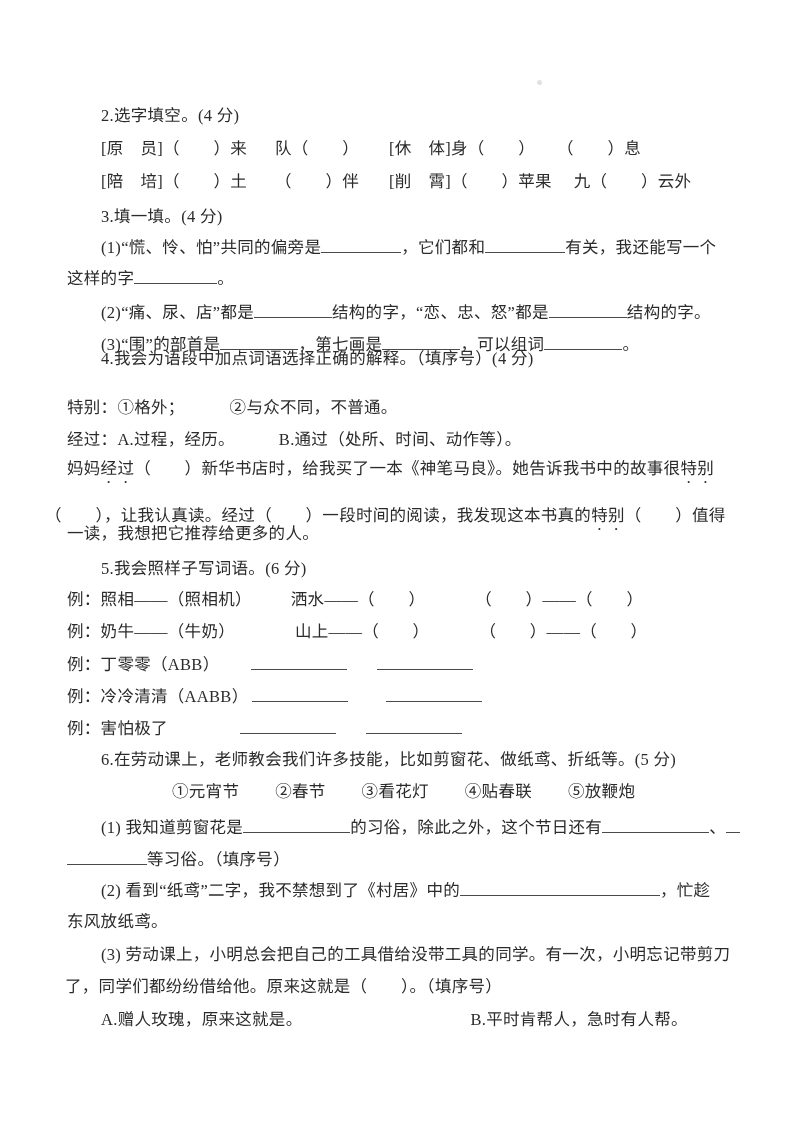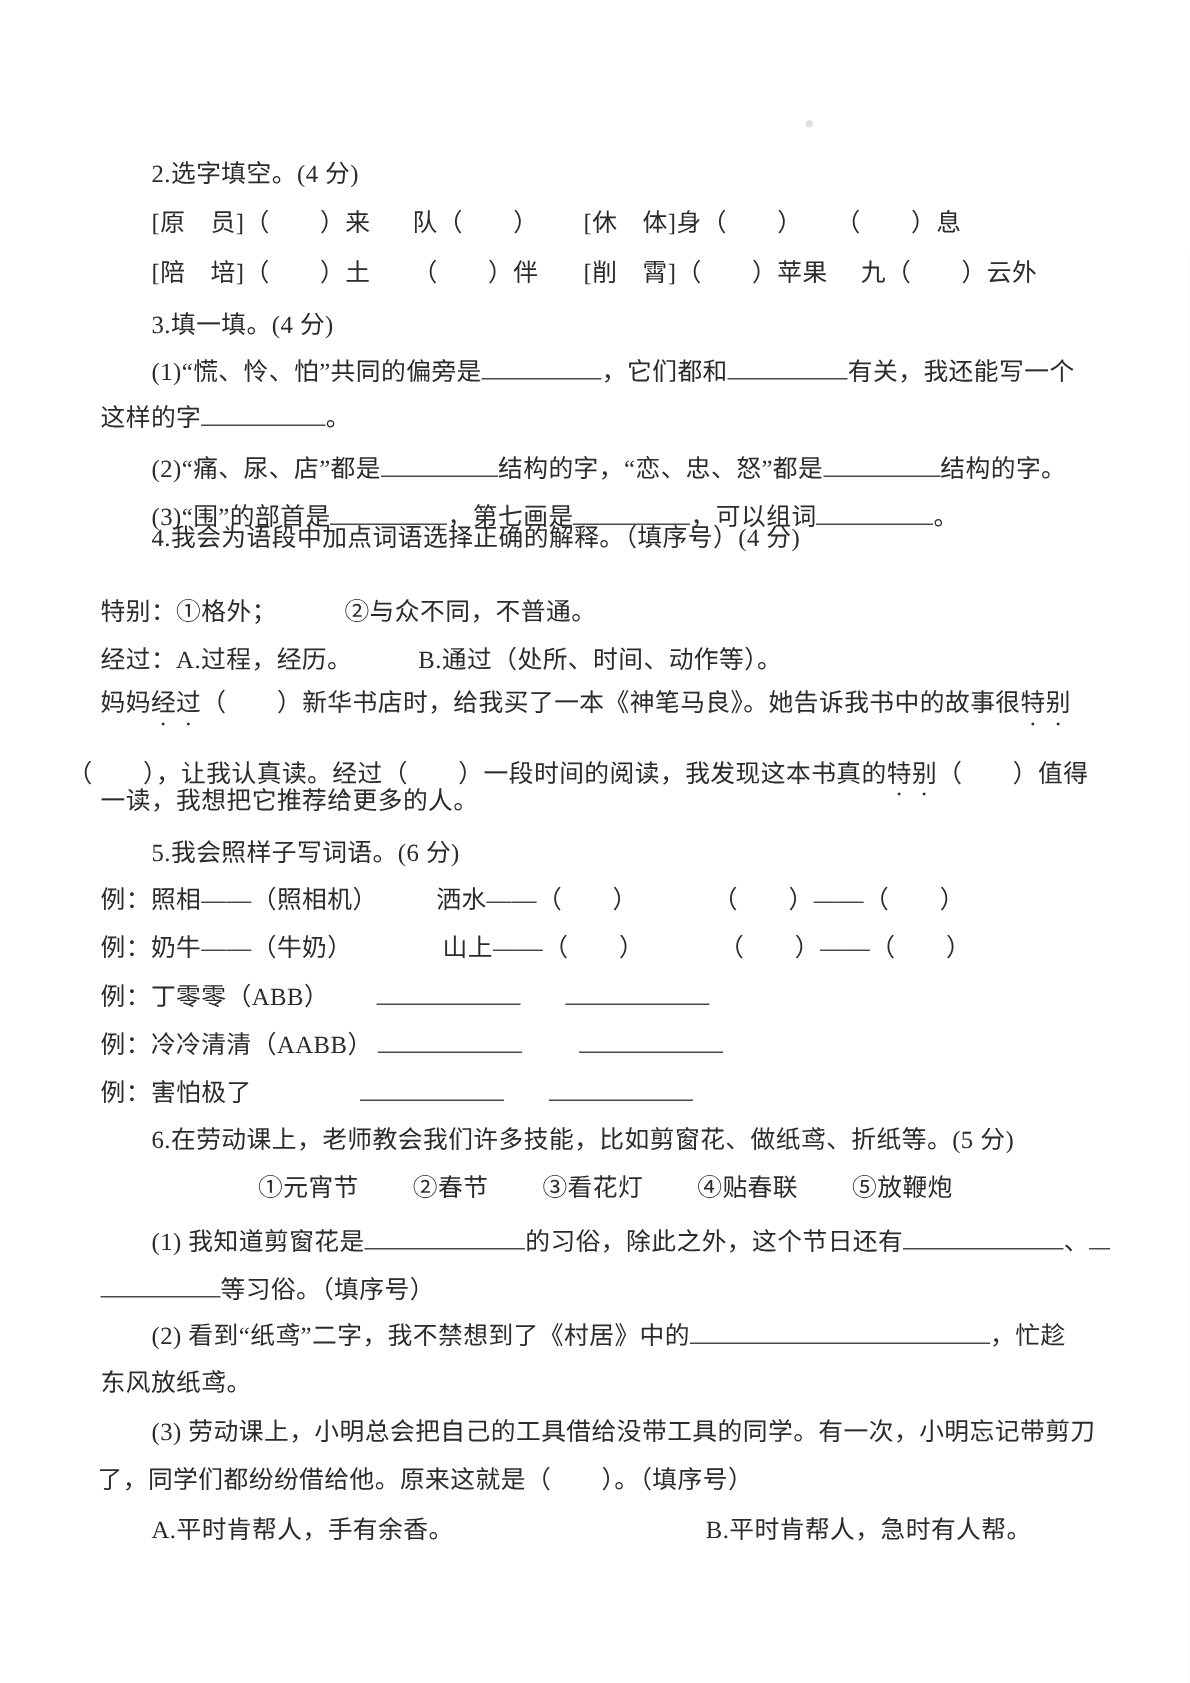--- a/index.html
+++ b/index.html
@@ -80,15 +80,15 @@
       <div class="line" style="top: 684px; left: 67px;"><span>例：冷冷清清（AABB）</span><span class="gap" style="width: 4px;"></span><span class="blank" style="width: 96px; border-bottom-color: rgb(74, 74, 74);"></span><span class="gap" style="width: 38px;"></span><span class="blank" style="width: 96px; border-bottom-color: rgb(74, 74, 74);"></span></div>
       <div class="line" style="top: 716px; left: 67px;"><span>例：害怕极了</span><span class="gap" style="width: 72px;"></span><span class="blank" style="width: 96px; border-bottom-color: rgb(74, 74, 74);"></span><span class="gap" style="width: 30px;"></span><span class="blank" style="width: 96px; border-bottom-color: rgb(74, 74, 74);"></span></div>
       <div class="line" style="top: 748px; left: 101px;"><span>6.在劳动课上，老师教会我们许多技能，比如剪窗花、做纸鸢、折纸等。(5 分)</span></div>
       <div class="line" style="top: 780px; left: 67px;"><span class="gap" style="width: 105px;"></span><span>①元宵节</span><span class="gap" style="width: 36px;"></span><span>②春节</span><span class="gap" style="width: 36px;"></span><span>③看花灯</span><span class="gap" style="width: 36px;"></span><span>④贴春联</span><span class="gap" style="width: 36px;"></span><span>⑤放鞭炮</span></div>
       <div class="line" style="top: 815px; left: 101px;"><span>(1) 我知道剪窗花是</span><span class="blank" style="width: 107px; border-bottom-color: rgb(74, 74, 74);"></span><span>的习俗，除此之外，这个节日还有</span><span class="blank" style="width: 107px; border-bottom-color: rgb(74, 74, 74);"></span><span>、</span><span class="blank" style="width: 14px; border-bottom-color: rgb(74, 74, 74);"></span></div>
       <div class="line" style="top: 847px; left: 67px;"><span class="blank" style="width: 80px; border-bottom-color: rgb(74, 74, 74);"></span><span>等习俗。（填序号）</span></div>
       <div class="line" style="top: 878px; left: 101px;"><span>(2) 看到“纸鸢”二字，我不禁想到了《村居》中的</span><span class="blank" style="width: 200px; border-bottom-color: rgb(74, 74, 74);"></span><span>，忙趁</span></div>
       <div class="line" style="top: 910px; left: 67px;"><span>东风放纸鸢。</span></div>
       <div class="line" style="top: 943px; left: 101px;"><span>(3) 劳动课上，小明总会把自己的工具借给没带工具的同学。有一次，小明忘记带剪刀</span></div>
       <div class="line" style="top: 975px; left: 65px;"><span>了，同学们都纷纷借给他。原来这就是（　　）。（填序号）</span></div>
-      <div class="line" style="top: 1008px; left: 101px;"><span>A.平时肯帮人，手有余香。</span><span class="gap" style="width: 168px;"></span><span>B.平时肯帮人，急时有人帮。</span></div>
+      <div class="line" style="top: 1008px; left: 101px;"><span>A.赠人玫瑰，原来这就是。</span><span class="gap" style="width: 168px;"></span><span>B.平时肯帮人，急时有人帮。</span></div>
     </div>
 </div>
 
 </body></html>

